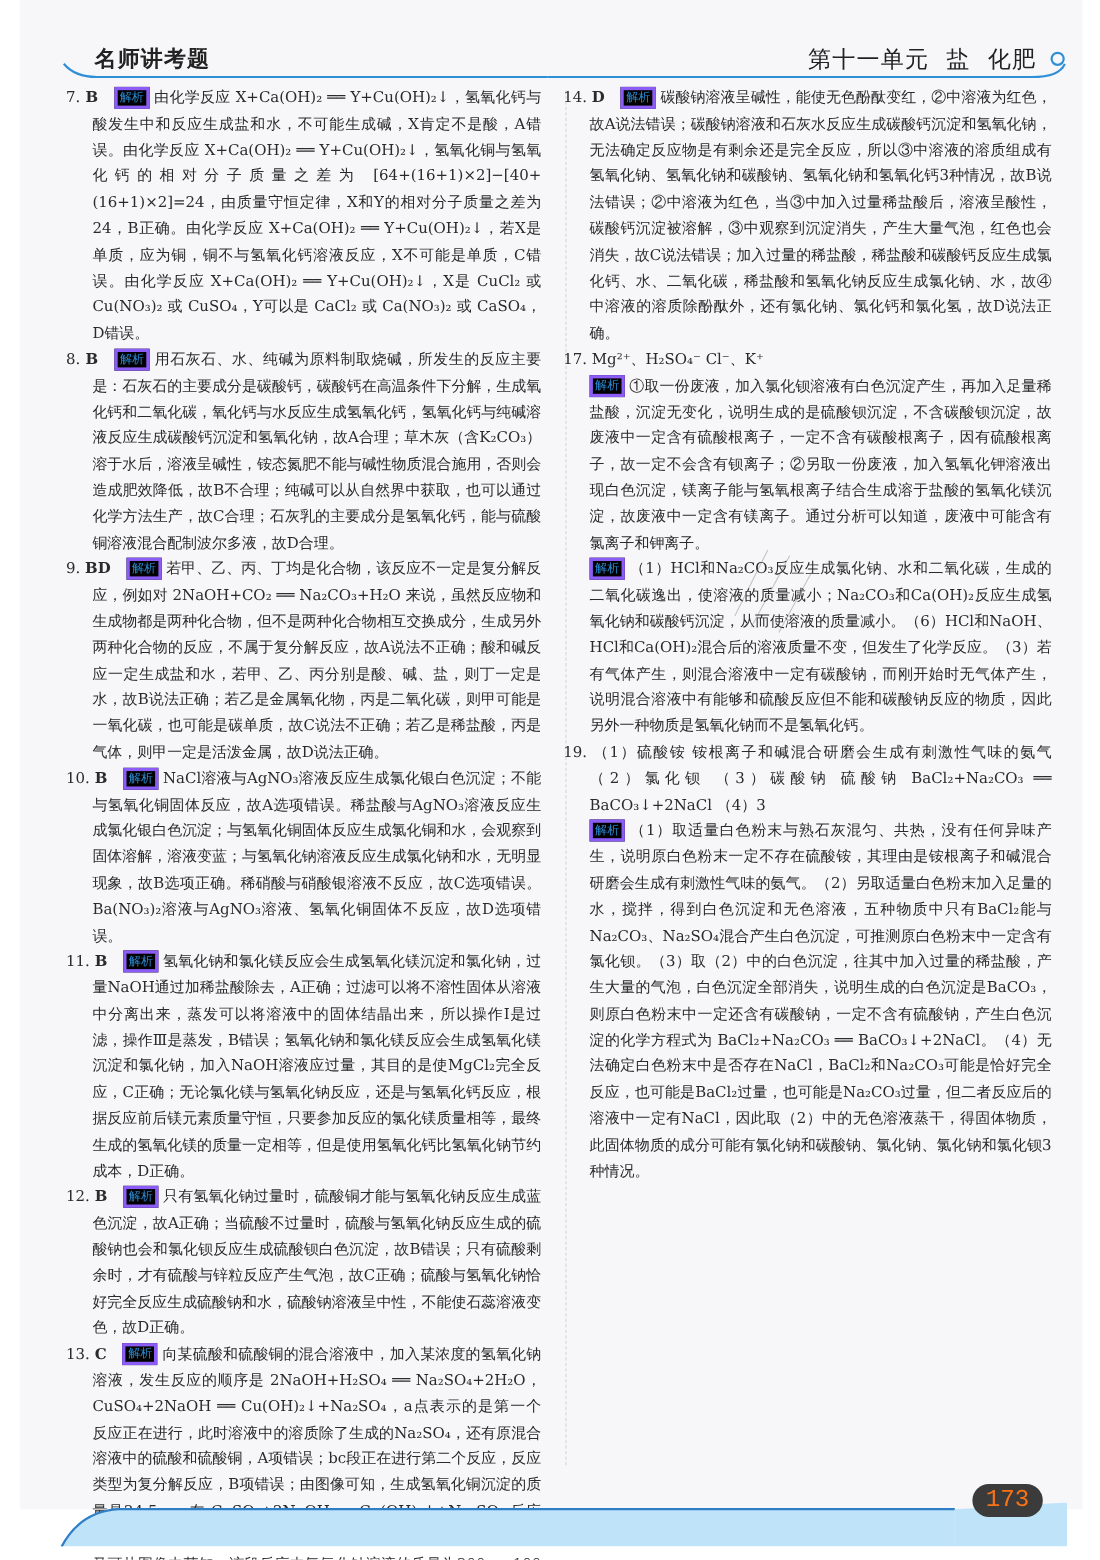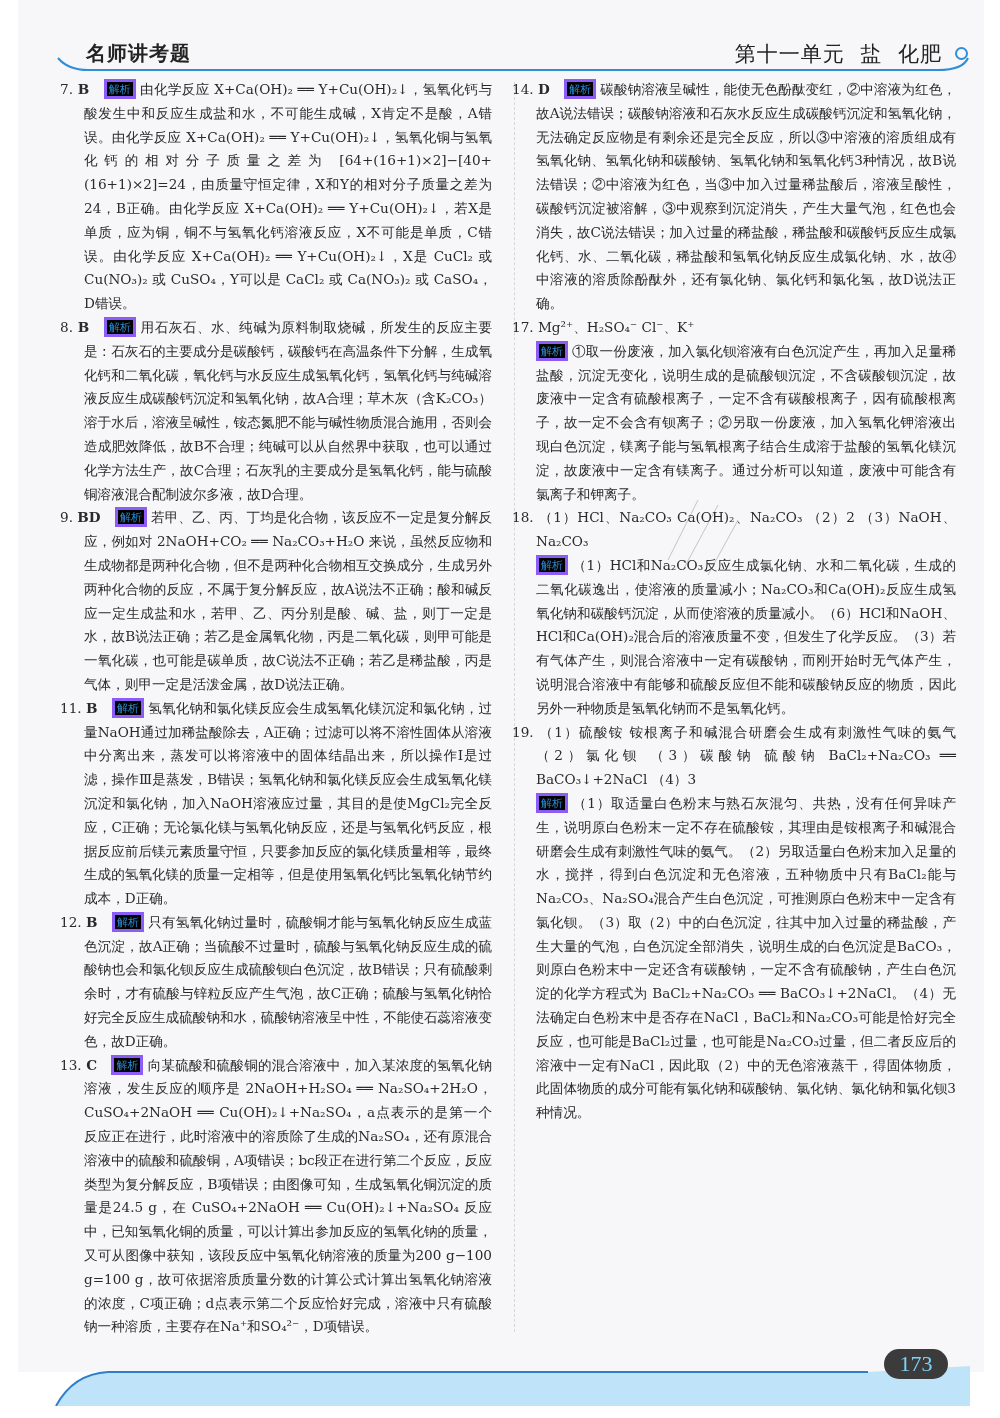--- a/index.html
+++ b/index.html
@@ -14,21 +14,21 @@
   .col-left { left: 60px; width: 432px; }
   .col-right { left: 512px; width: 444px; }
   .item { margin: 0; }
   .item .num { font-weight: normal; font-family: "DejaVu Serif", serif; }
   .item .ans { font-weight: bold; margin-right: 10px; }
   .item .body { }
   .indent { padding-left: 24px; text-indent: -24px; }
   .cont { padding-left: 24px; }
   .tag { display: inline-block; font-family: Liberation Serif, serif; font-size: 11px; line-height: 14px; color: #2a8ad2; border: 3px solid #8b5cf6; background: #000000; padding: 0 2px; margin-right: 4px; vertical-align: 1px; text-indent: 0; }
   .footer-band { position: absolute; left: 0; top: 1365px; }
-  .page-num { position: absolute; left: 866px; top: 1349px; width: 64px; height: 30px; background: #3b3b3b; border-radius: 15px; color: #7dd3fc; font-family: Liberation Serif, serif; font-size: 22px; line-height: 30px; text-align: center; }
+  .page-num { position: absolute; left: 866px; top: 1349px; width: 64px; height: 30px; background: #3b3b3b; border-radius: 15px; color: #f97316; font-family: Liberation Mono, monospace; font-size: 22px; line-height: 30px; text-align: center; }
   .watermark { position: absolute; left: 640px; top: 490px; width: 90px; height: 90px; opacity: 0.35; }
 </style>
 </head>
 <body>
 
 <div class="page">
 
   <svg class="header-line" width="966" height="80" viewBox="0 0 966 80">
     <path d="M 40 58 Q 50 70 70 70 L 480 70" stroke="#2f8fd6" stroke-width="2" fill="none"></path>
     <path d="M 480 70 L 920 70 Q 945 70 950 58" stroke="#2f8fd6" stroke-width="2" fill="none"></path>
@@ -53,20 +53,25 @@
       <span class="ans">B</span>
       <span class="tag">解析</span><span class="body">用石灰石、水、纯碱为原料制取烧碱，所发生的反应主要是：石灰石的主要成分是碳酸钙，碳酸钙在高温条件下分解，生成氧化钙和二氧化碳，氧化钙与水反应生成氢氧化钙，氢氧化钙与纯碱溶液反应生成碳酸钙沉淀和氢氧化钠，故A合理；草木灰（含K₂CO₃）溶于水后，溶液呈碱性，铵态氮肥不能与碱性物质混合施用，否则会造成肥效降低，故B不合理；纯碱可以从自然界中获取，也可以通过化学方法生产，故C合理；石灰乳的主要成分是氢氧化钙，能与硫酸铜溶液混合配制波尔多液，故D合理。</span>
     </p>
 
     <p class="item indent">
       <span class="num">9.</span>
       <span class="ans">BD</span>
       <span class="tag">解析</span><span class="body">若甲、乙、丙、丁均是化合物，该反应不一定是复分解反应，例如对 2NaOH+CO₂ ══ Na₂CO₃+H₂O 来说，虽然反应物和生成物都是两种化合物，但不是两种化合物相互交换成分，生成另外两种化合物的反应，不属于复分解反应，故A说法不正确；酸和碱反应一定生成盐和水，若甲、乙、丙分别是酸、碱、盐，则丁一定是水，故B说法正确；若乙是金属氧化物，丙是二氧化碳，则甲可能是一氧化碳，也可能是碳单质，故C说法不正确；若乙是稀盐酸，丙是气体，则甲一定是活泼金属，故D说法正确。</span>
     </p>
 
+    <p class="item indent">
+      <span class="num">10.</span>
+      <span class="ans">B</span>
+      <span class="tag">解析</span><span class="body">NaCl溶液与AgNO₃溶液反应生成氯化银白色沉淀；不能与氢氧化铜固体反应，故A选项错误。稀盐酸与AgNO₃溶液反应生成氯化银白色沉淀；与氢氧化铜固体反应生成氯化铜和水，会观察到固体溶解，溶液变蓝；与氢氧化钠溶液反应生成氯化钠和水，无明显现象，故B选项正确。稀硝酸与硝酸银溶液不反应，故C选项错误。Ba(NO₃)₂溶液与AgNO₃溶液、氢氧化铜固体不反应，故D选项错误。</span>
+    </p>
 
     <p class="item indent">
       <span class="num">11.</span>
       <span class="ans">B</span>
       <span class="tag">解析</span><span class="body">氢氧化钠和氯化镁反应会生成氢氧化镁沉淀和氯化钠，过量NaOH通过加稀盐酸除去，A正确；过滤可以将不溶性固体从溶液中分离出来，蒸发可以将溶液中的固体结晶出来，所以操作Ⅰ是过滤，操作Ⅲ是蒸发，B错误；氢氧化钠和氯化镁反应会生成氢氧化镁沉淀和氯化钠，加入NaOH溶液应过量，其目的是使MgCl₂完全反应，C正确；无论氯化镁与氢氧化钠反应，还是与氢氧化钙反应，根据反应前后镁元素质量守恒，只要参加反应的氯化镁质量相等，最终生成的氢氧化镁的质量一定相等，但是使用氢氧化钙比氢氧化钠节约成本，D正确。</span>
     </p>
 
     <p class="item indent">
       <span class="num">12.</span>
       <span class="ans">B</span>
@@ -90,24 +95,20 @@
 
 
     <p class="item indent">
       <span class="num">17.</span>
       <span class="ans" style="font-weight:normal">Mg²⁺、H₂SO₄⁻  Cl⁻、K⁺</span>
     </p>
     <p class="item cont">
       <span class="tag">解析</span><span class="body">①取一份废液，加入氯化钡溶液有白色沉淀产生，再加入足量稀盐酸，沉淀无变化，说明生成的是硫酸钡沉淀，不含碳酸钡沉淀，故废液中一定含有硫酸根离子，一定不含有碳酸根离子，因有硫酸根离子，故一定不会含有钡离子；②另取一份废液，加入氢氧化钾溶液出现白色沉淀，镁离子能与氢氧根离子结合生成溶于盐酸的氢氧化镁沉淀，故废液中一定含有镁离子。通过分析可以知道，废液中可能含有氯离子和钾离子。</span>
     </p>
 
-    <p class="item indent">
-      <span class="num">18.</span>
-      <span class="ans" style="font-weight:normal">（1）HCl、Na₂CO₃  Ca(OH)₂、Na₂CO₃ （2）2 （3）NaOH、Na₂CO₃</span>
-    </p>
     <p class="item cont">
       <span class="tag">解析</span><span class="body">（1）HCl和Na₂CO₃反应生成氯化钠、水和二氧化碳，生成的二氧化碳逸出，使溶液的质量减小；Na₂CO₃和Ca(OH)₂反应生成氢氧化钠和碳酸钙沉淀，从而使溶液的质量减小。（6）HCl和NaOH、HCl和Ca(OH)₂混合后的溶液质量不变，但发生了化学反应。（3）若有气体产生，则混合溶液中一定有碳酸钠，而刚开始时无气体产生，说明混合溶液中有能够和硫酸反应但不能和碳酸钠反应的物质，因此另外一种物质是氢氧化钠而不是氢氧化钙。</span>
     </p>
 
     <p class="item indent">
       <span class="num">19.</span>
       <span class="ans" style="font-weight:normal">（1）硫酸铵  铵根离子和碱混合研磨会生成有刺激性气味的氨气 （2）氯化钡 （3）碳酸钠  硫酸钠  BaCl₂+Na₂CO₃ ══ BaCO₃↓+2NaCl （4）3</span>
     </p>
     <p class="item cont">
       <span class="tag">解析</span><span class="body">（1）取适量白色粉末与熟石灰混匀、共热，没有任何异味产生，说明原白色粉末一定不存在硫酸铵，其理由是铵根离子和碱混合研磨会生成有刺激性气味的氨气。（2）另取适量白色粉末加入足量的水，搅拌，得到白色沉淀和无色溶液，五种物质中只有BaCl₂能与Na₂CO₃、Na₂SO₄混合产生白色沉淀，可推测原白色粉末中一定含有氯化钡。（3）取（2）中的白色沉淀，往其中加入过量的稀盐酸，产生大量的气泡，白色沉淀全部消失，说明生成的白色沉淀是BaCO₃，则原白色粉末中一定还含有碳酸钠，一定不含有硫酸钠，产生白色沉淀的化学方程式为 BaCl₂+Na₂CO₃ ══ BaCO₃↓+2NaCl。（4）无法确定白色粉末中是否存在NaCl，BaCl₂和Na₂CO₃可能是恰好完全反应，也可能是BaCl₂过量，也可能是Na₂CO₃过量，但二者反应后的溶液中一定有NaCl，因此取（2）中的无色溶液蒸干，得固体物质，此固体物质的成分可能有氯化钠和碳酸钠、氯化钠、氯化钠和氯化钡3种情况。</span>

